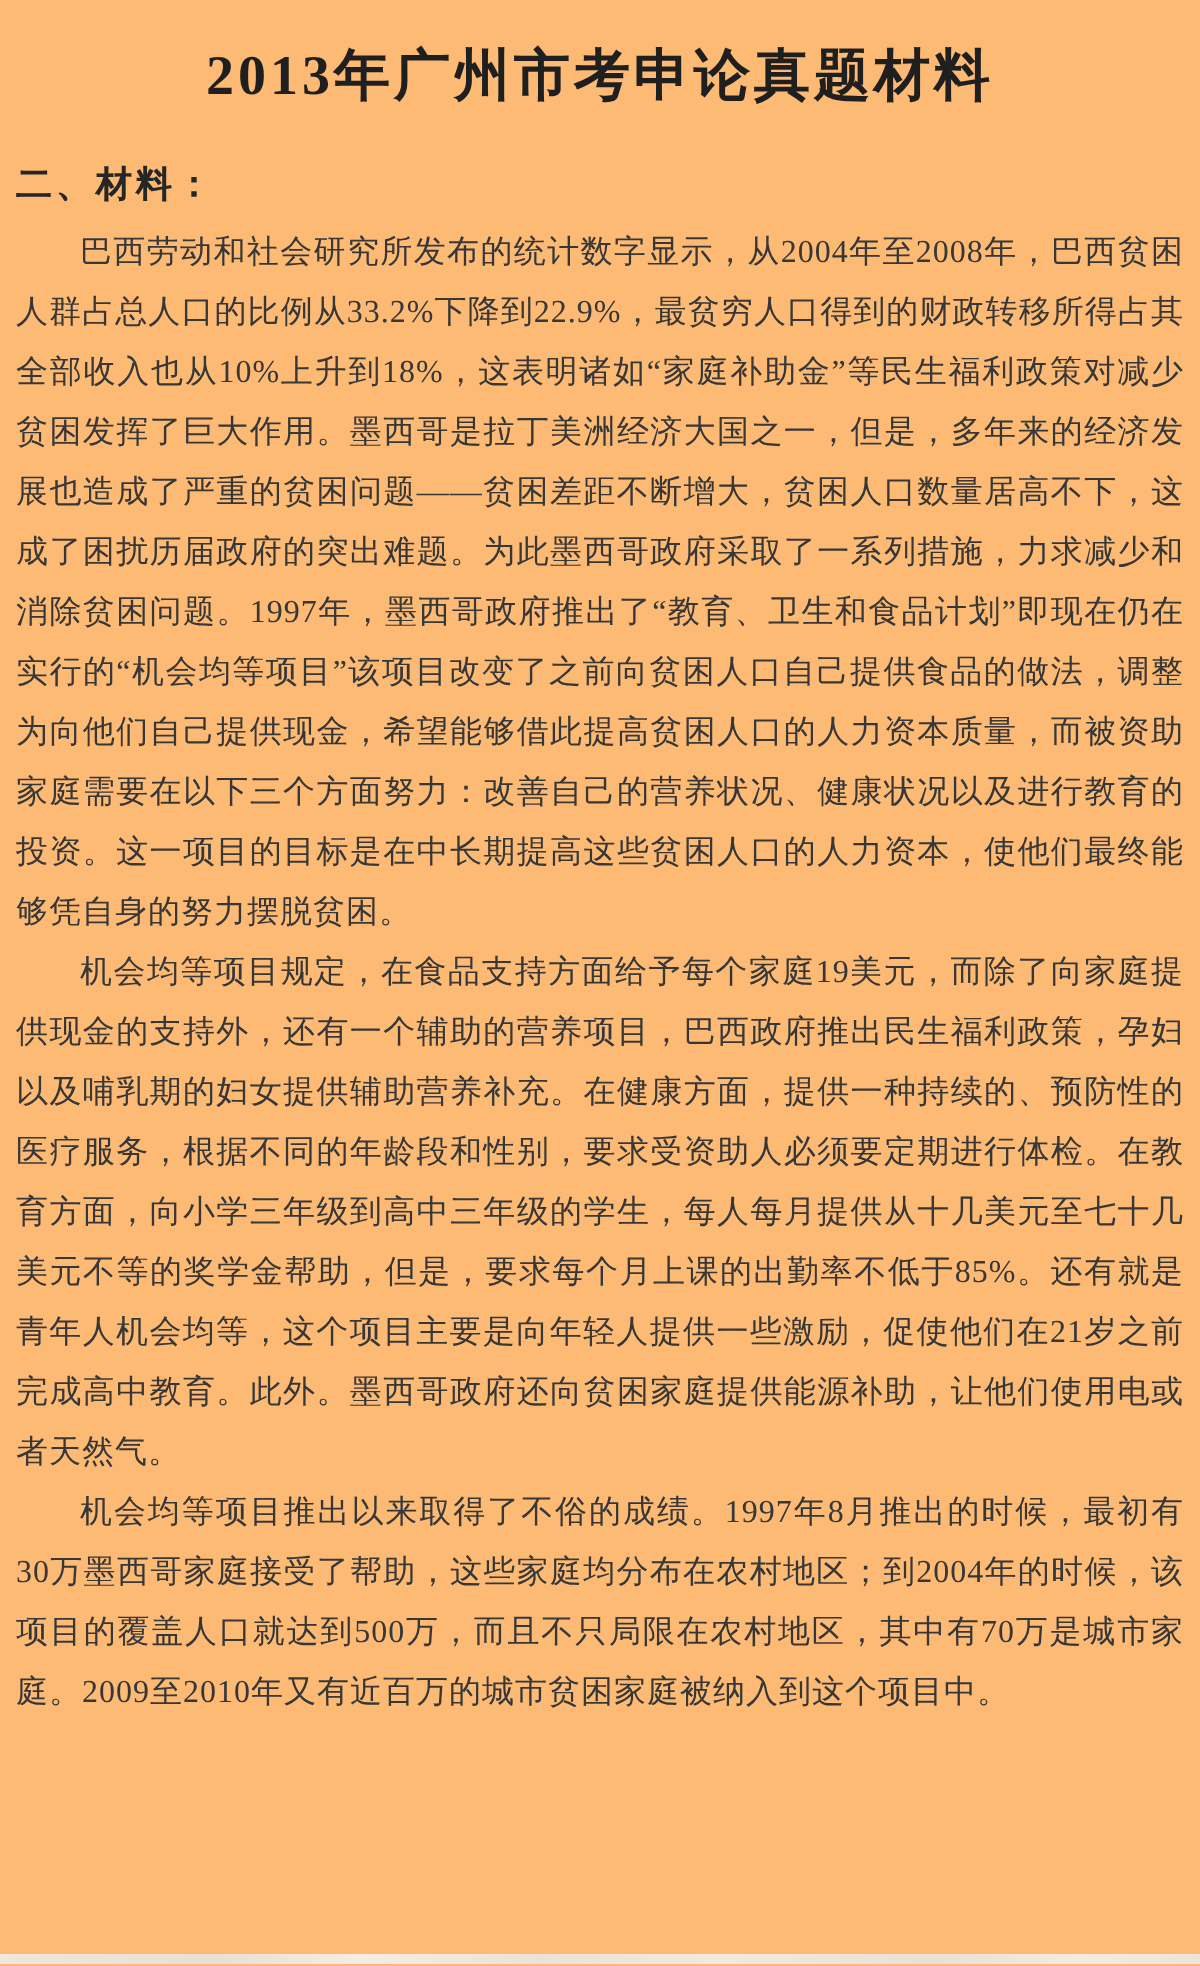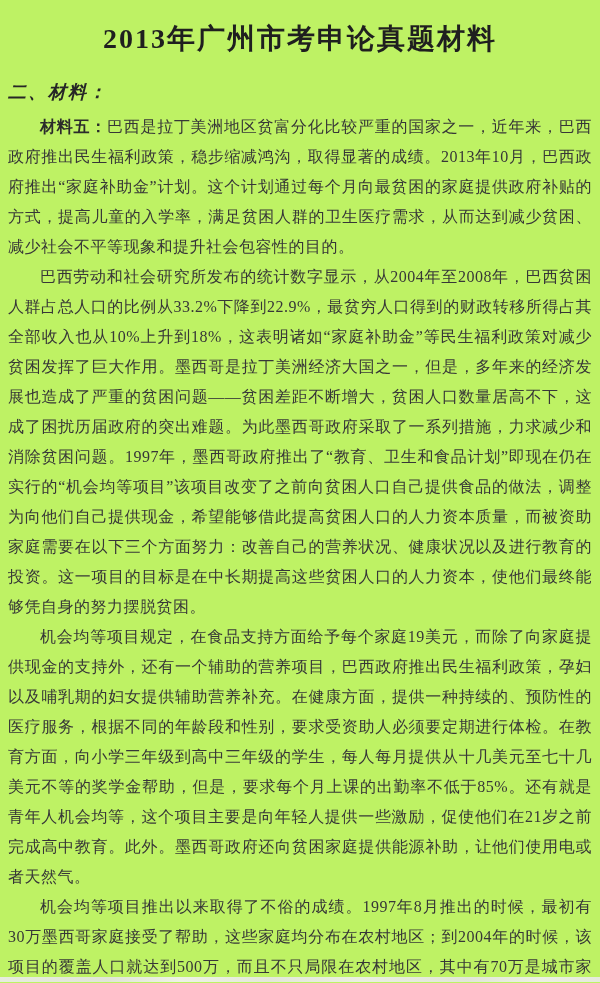--- a/index.html
+++ b/index.html
@@ -11,40 +11,39 @@
     width: 600px;
     font-family: "Liberation Serif", "DejaVu Serif", serif;
   }
   .page {
     position: relative;
     width: 600px;
     height: 983px;
     box-sizing: border-box;
     padding: 0 8px;
     overflow: hidden;
-    background: #bef264;
+    background: #fdba74;
     color: #333333;
   }
   .doc-title {
     font-size: 28px;
     font-weight: bold;
     text-align: center;
     letter-spacing: 2px;
     color: #1f1f1f;
     margin: 22px 0 0 0;
     line-height: 34px;
   }
   .section-heading {
     font-size: 18px;
     font-weight: bold;
     letter-spacing: 2px;
     color: #262626;
     margin: 24px 0 0 0;
     line-height: 24px;
-    font-style: italic;
   }
   .body-paragraphs {
     margin-top: 8px;
   }
   .body-paragraphs p {
     font-size: 16px;
     line-height: 30px;
     margin: 0;
     text-align: justify;
     text-indent: 2em;
@@ -70,20 +69,19 @@
 </style>
 </head>
 <body>
 
 <div class="page">
   <h1 class="doc-title">2013年广州市考申论真题材料</h1>
 
   <h2 class="section-heading">二、材料：</h2>
 
   <div class="body-paragraphs" id="paragraphs">
-      <p><strong>材料五：</strong>巴西是拉丁美洲地区贫富分化比较严重的国家之一，近年来，巴西政府推出民生福利政策，稳步缩减鸿沟，取得显著的成绩。2013年10月，巴西政府推出“家庭补助金”计划。这个计划通过每个月向最贫困的家庭提供政府补贴的方式，提高儿童的入学率，满足贫困人群的卫生医疗需求，从而达到减少贫困、减少社会不平等现象和提升社会包容性的目的。</p>
       <p>巴西劳动和社会研究所发布的统计数字显示，从2004年至2008年，巴西贫困人群占总人口的比例从33.2%下降到22.9%，最贫穷人口得到的财政转移所得占其全部收入也从10%上升到18%，这表明诸如“家庭补助金”等民生福利政策对减少贫困发挥了巨大作用。墨西哥是拉丁美洲经济大国之一，但是，多年来的经济发展也造成了严重的贫困问题——贫困差距不断增大，贫困人口数量居高不下，这成了困扰历届政府的突出难题。为此墨西哥政府采取了一系列措施，力求减少和消除贫困问题。1997年，墨西哥政府推出了“教育、卫生和食品计划”即现在仍在实行的“机会均等项目”该项目改变了之前向贫困人口自己提供食品的做法，调整为向他们自己提供现金，希望能够借此提高贫困人口的人力资本质量，而被资助家庭需要在以下三个方面努力：改善自己的营养状况、健康状况以及进行教育的投资。这一项目的目标是在中长期提高这些贫困人口的人力资本，使他们最终能够凭自身的努力摆脱贫困。</p>
       <p>机会均等项目规定，在食品支持方面给予每个家庭19美元，而除了向家庭提供现金的支持外，还有一个辅助的营养项目，巴西政府推出民生福利政策，孕妇以及哺乳期的妇女提供辅助营养补充。在健康方面，提供一种持续的、预防性的医疗服务，根据不同的年龄段和性别，要求受资助人必须要定期进行体检。在教育方面，向小学三年级到高中三年级的学生，每人每月提供从十几美元至七十几美元不等的奖学金帮助，但是，要求每个月上课的出勤率不低于85%。还有就是青年人机会均等，这个项目主要是向年轻人提供一些激励，促使他们在21岁之前完成高中教育。此外。墨西哥政府还向贫困家庭提供能源补助，让他们使用电或者天然气。</p>
       <p>机会均等项目推出以来取得了不俗的成绩。1997年8月推出的时候，最初有30万墨西哥家庭接受了帮助，这些家庭均分布在农村地区；到2004年的时候，该项目的覆盖人口就达到500万，而且不只局限在农村地区，其中有70万是城市家庭。2009至2010年又有近百万的城市贫困家庭被纳入到这个项目中。</p>
     </div>
 
   <div class="scan-edge"></div>
 </div>
 
 </body></html>

